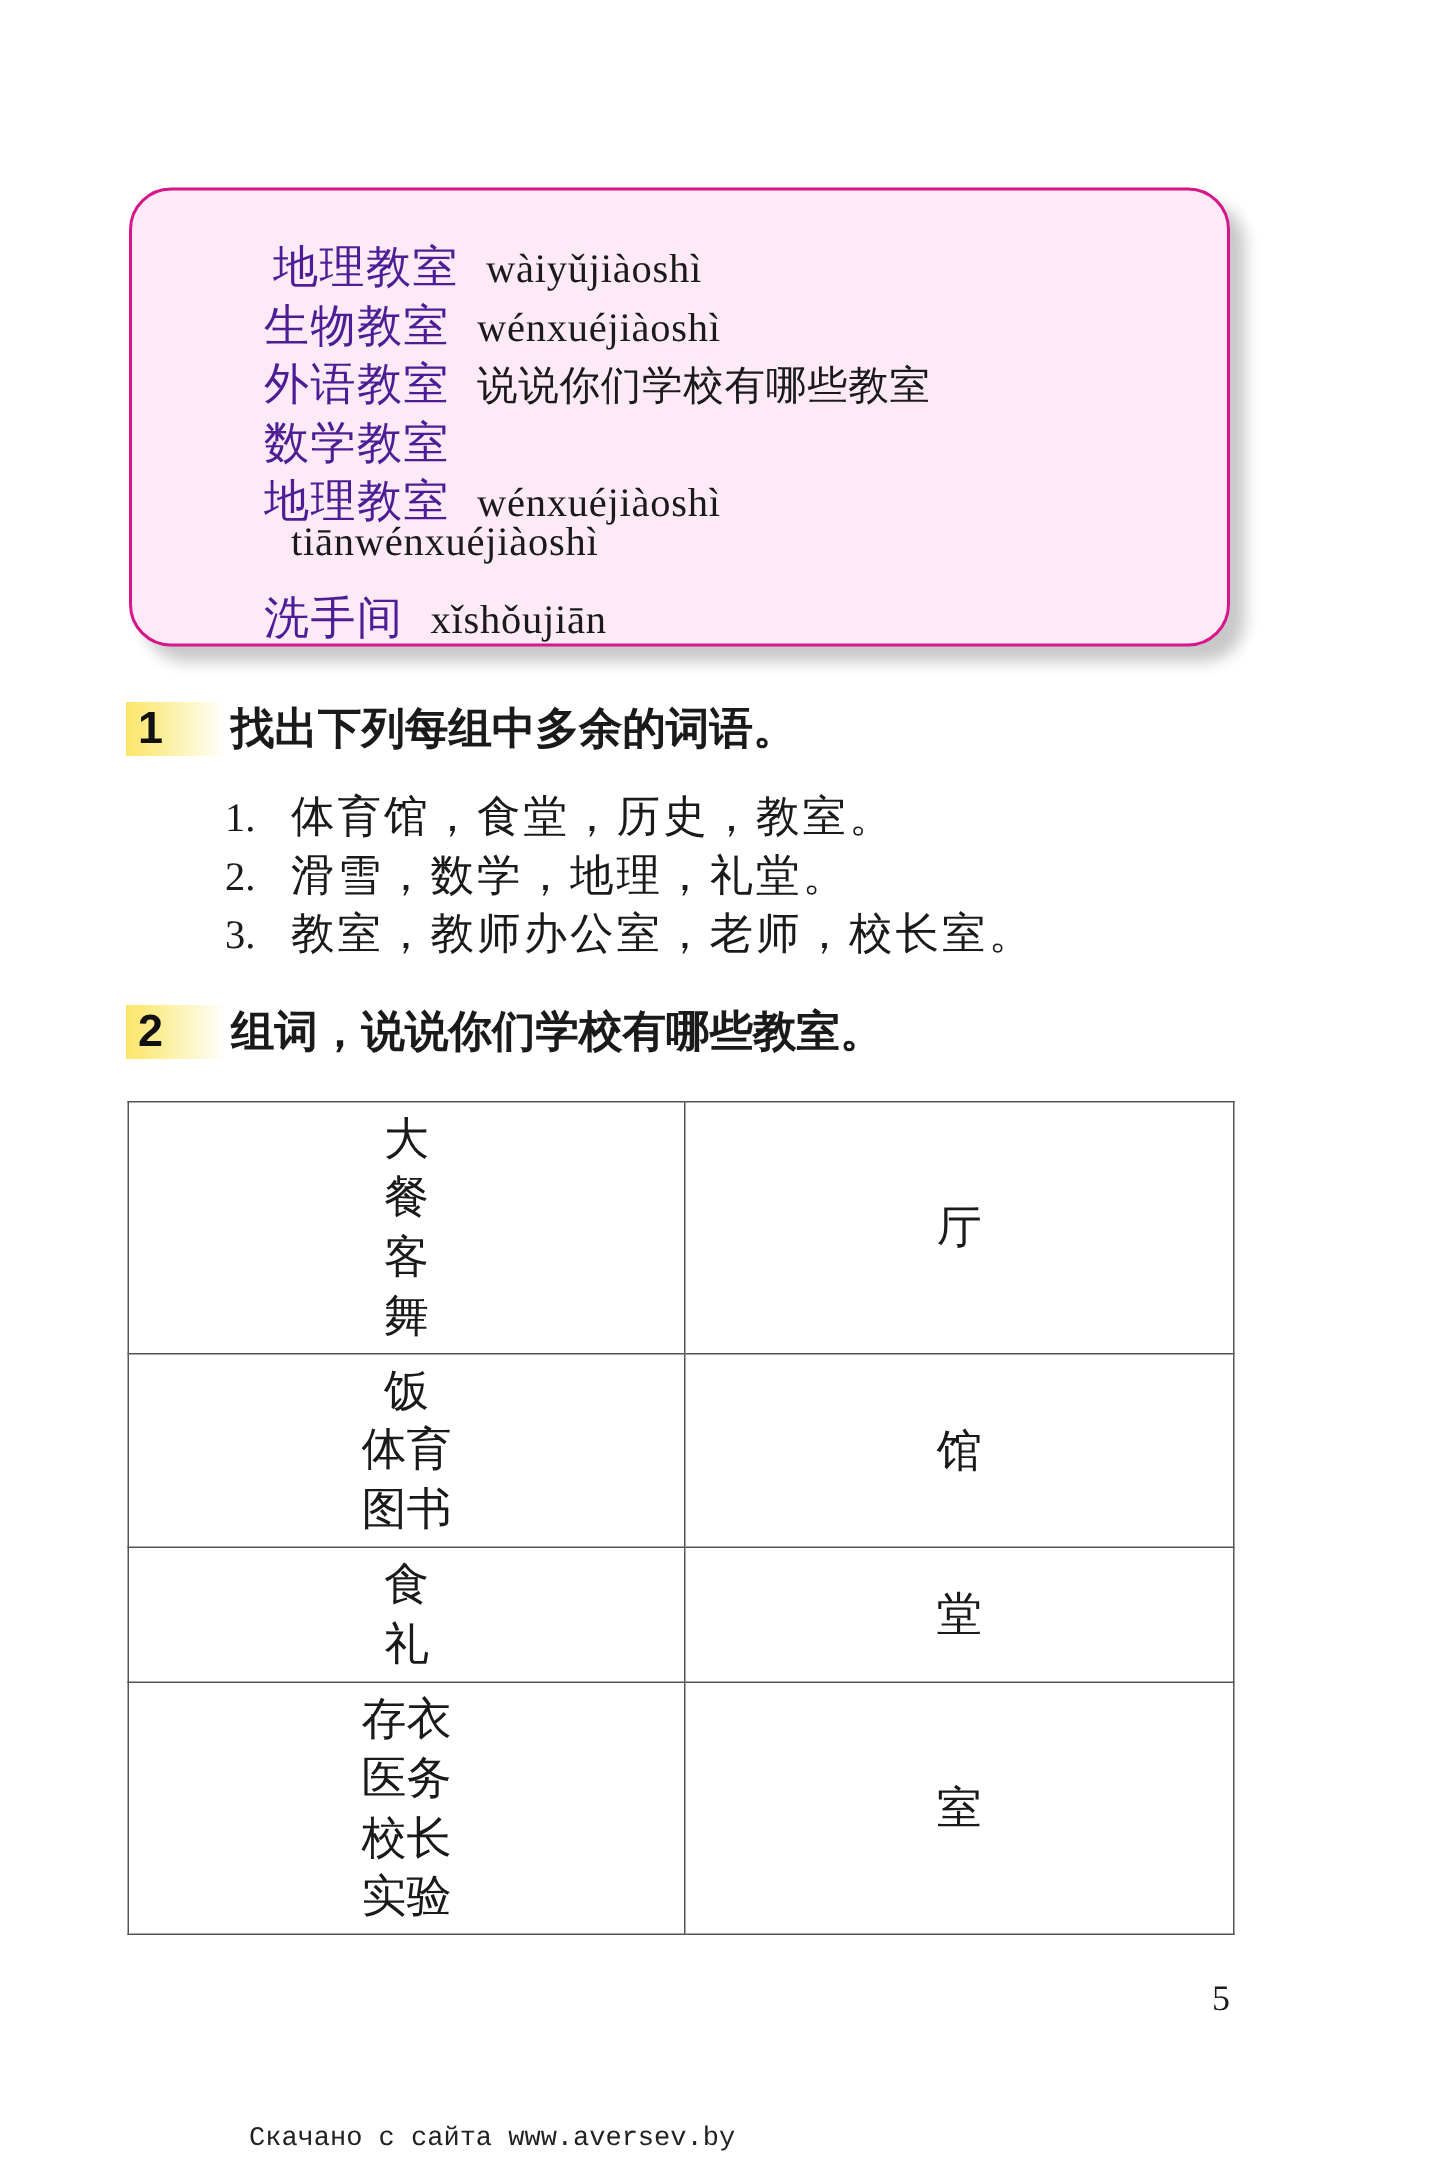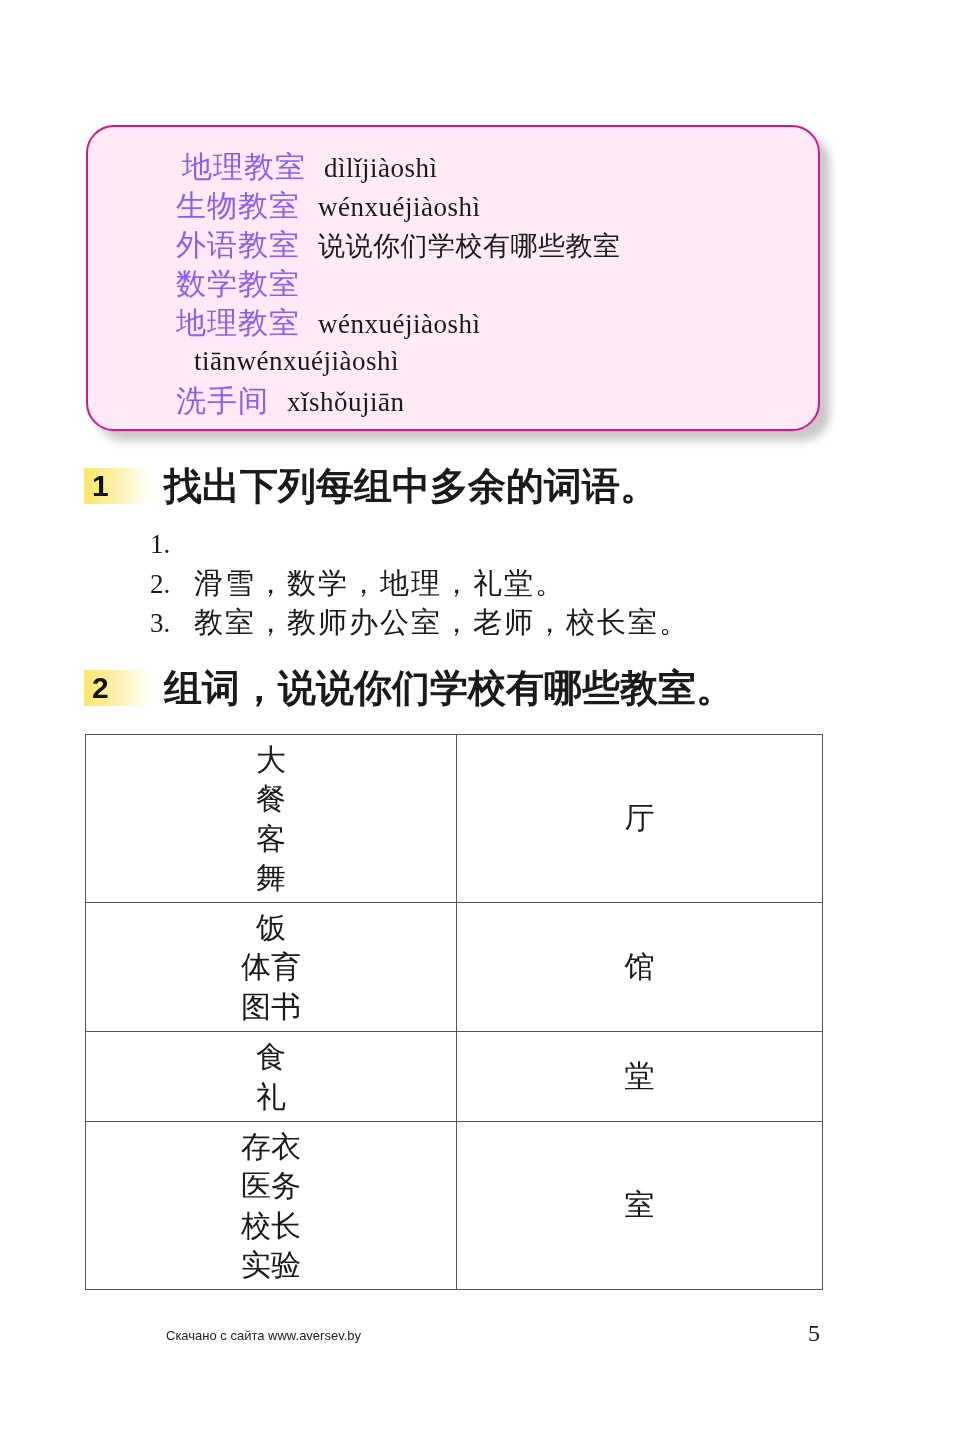--- a/index.html
+++ b/index.html
@@ -39,22 +39,23 @@
       height: 39px;
       line-height: 39px;
       white-space: nowrap;
       display: flex;
       align-items: baseline;
     }
     .vocab-row:first-child { padding-left: 6px; }
     .vocab-hanzi {
       font-family: "DejaVu Serif", serif;
       font-size: 30px;
-      color: #8b5cf6;
+      color: #4c1d95;
       letter-spacing: 1px;
+      margin-top: 12px;
     }
     .vocab-pinyin {
       font-family: "Liberation Serif", "DejaVu Serif", serif;
       font-size: 27px;
       margin-left: 18px;
       color: #1a1a1a;
       letter-spacing: 0.5px;
     }
 
     .exercise-header {
@@ -72,23 +73,23 @@
       font-weight: bold;
       font-size: 30px;
       line-height: 36px;
       padding-left: 8px;
       box-sizing: border-box;
       color: #111;
     }
     .ex-title {
       font-family: "DejaVu Sans", sans-serif;
       font-weight: bold;
-      font-size: 38px;
-      color: #1a1a1a;
-      margin-left: 14px;
+      font-size: 29px;
+      color: #1a1a1a;
+      margin-left: 4px;
       white-space: nowrap;
       text-align: right;
     }
     .ex1-header { top: 466px; }
     .ex2-header { top: 668px; }
 
     .ex1-items {
       position: absolute;
       left: 150px;
       top: 525px;
@@ -145,34 +146,34 @@
       position: absolute;
       left: 808px;
       top: 1320px;
       font-family: "Liberation Serif", serif;
       font-size: 24px;
       color: #1a1a1a;
     }
     .footer-note {
       position: absolute;
       left: 166px;
-      top: 1328px;
-      font-family: Liberation Sans, sans-serif;
-      font-size: 13px;
+      top: 1416px;
+      font-family: Liberation Mono, monospace;
+      font-size: 18px;
       color: #222;
     }
   </style>
 </head>
 <body>
 
 <div class="vocab-box">
   <ul class="vocab-list">
     <li class="vocab-row">
       <span class="vocab-hanzi">地理教室</span>
-      <span class="vocab-pinyin">dìlǐjiàoshì</span>
+      <span class="vocab-pinyin">wàiyǔjiàoshì</span>
     </li>
     <li class="vocab-row">
       <span class="vocab-hanzi">生物教室</span>
       <span class="vocab-pinyin">wénxuéjiàoshì</span>
     </li>
     <li class="vocab-row">
       <span class="vocab-hanzi">外语教室</span>
       <span class="vocab-pinyin">说说你们学校有哪些教室</span>
     </li>
     <li class="vocab-row">
@@ -193,20 +194,21 @@
 </div>
 
 <div class="exercise-header ex1-header">
   <div class="ex-num">1</div>
   <div class="ex-title">找出下列每组中多余的词语。</div>
 </div>
 
 <ul class="ex1-items">
   <li class="ex1-item">
     <span class="ex1-num">1.</span>
+    <span class="ex1-text">体育馆，食堂，历史，教室。</span>
   </li>
   <li class="ex1-item">
     <span class="ex1-num">2.</span>
     <span class="ex1-text">滑雪，数学，地理，礼堂。</span>
   </li>
   <li class="ex1-item">
     <span class="ex1-num">3.</span>
     <span class="ex1-text">教室，教师办公室，老师，校长室。</span>
   </li>
 </ul>

